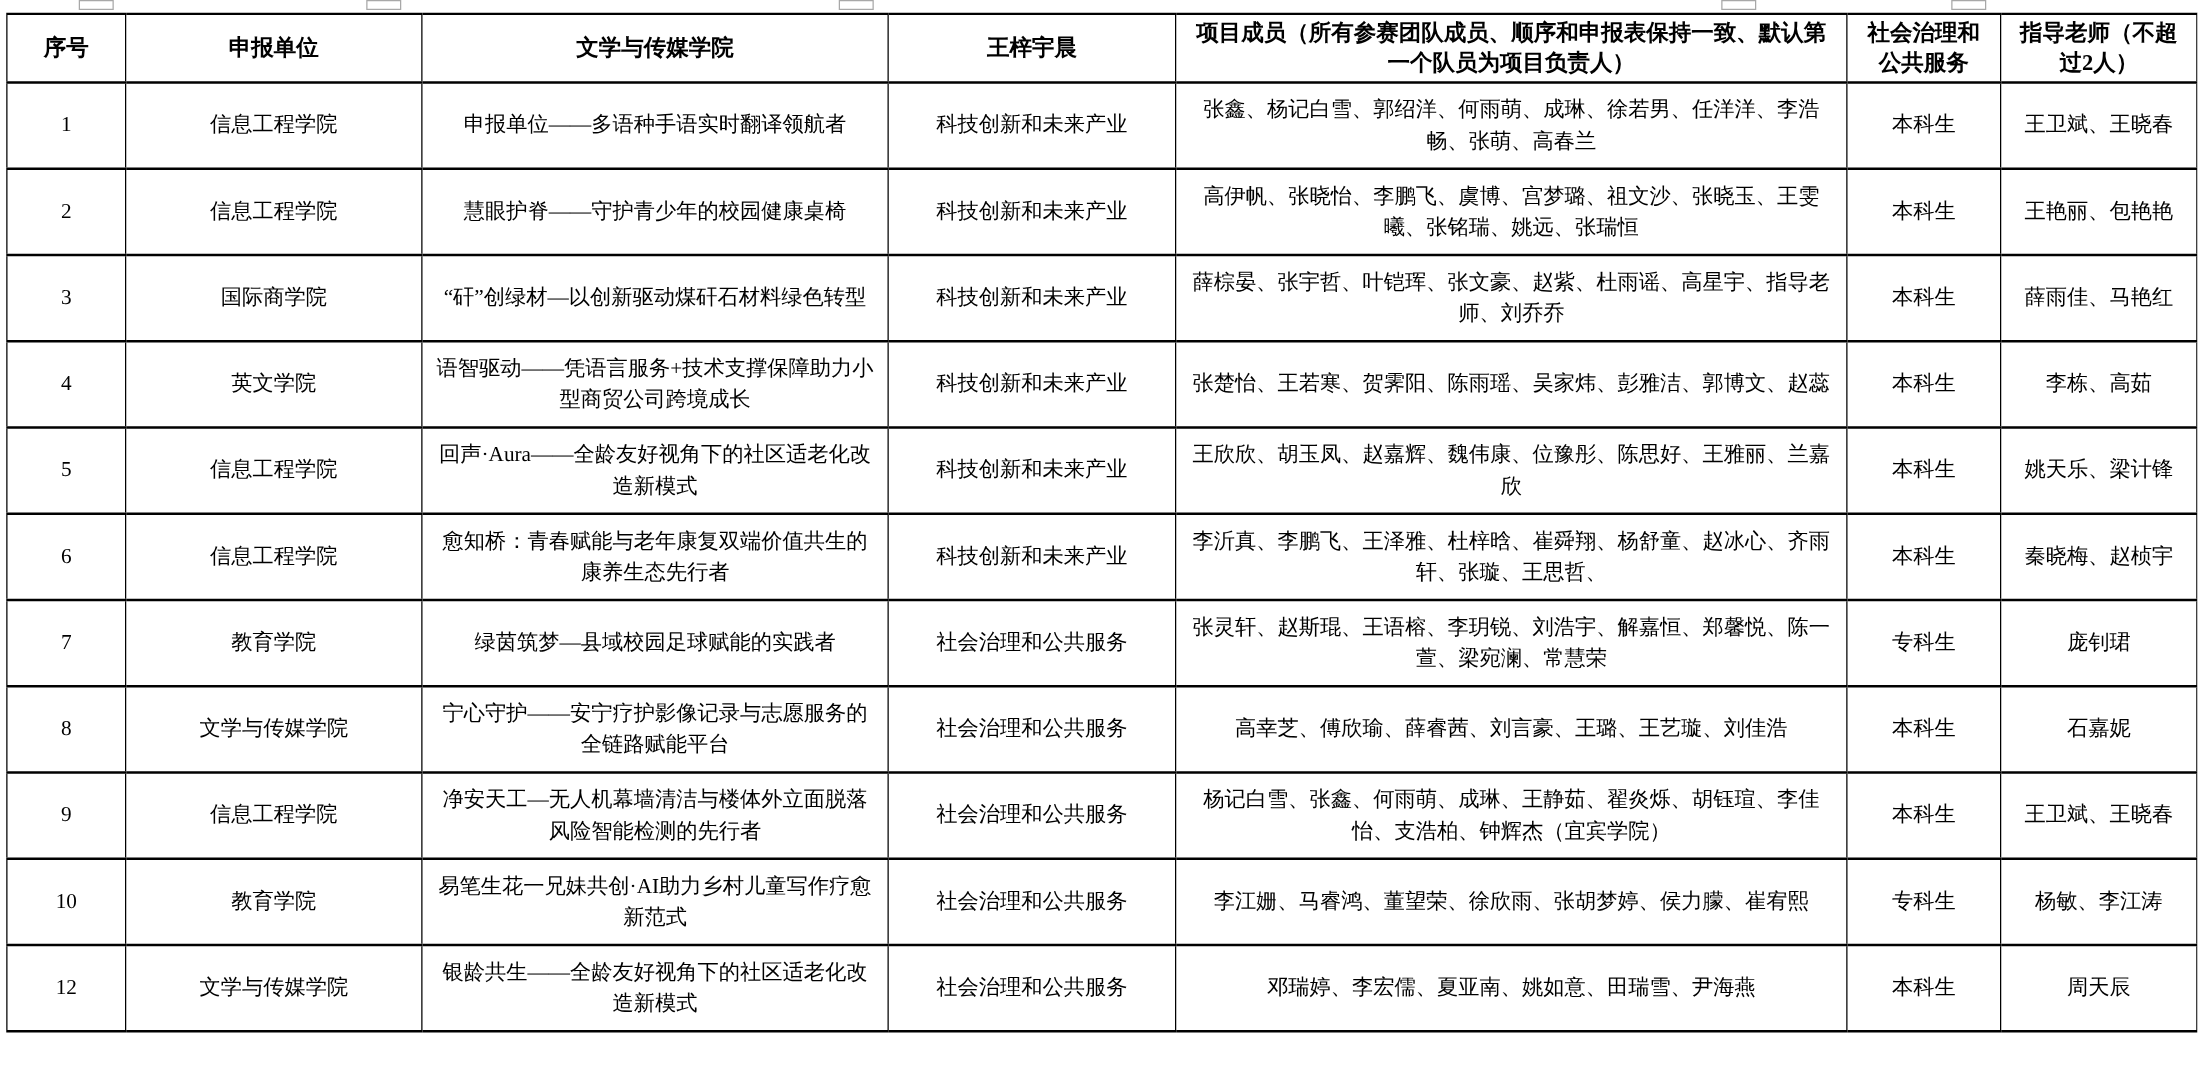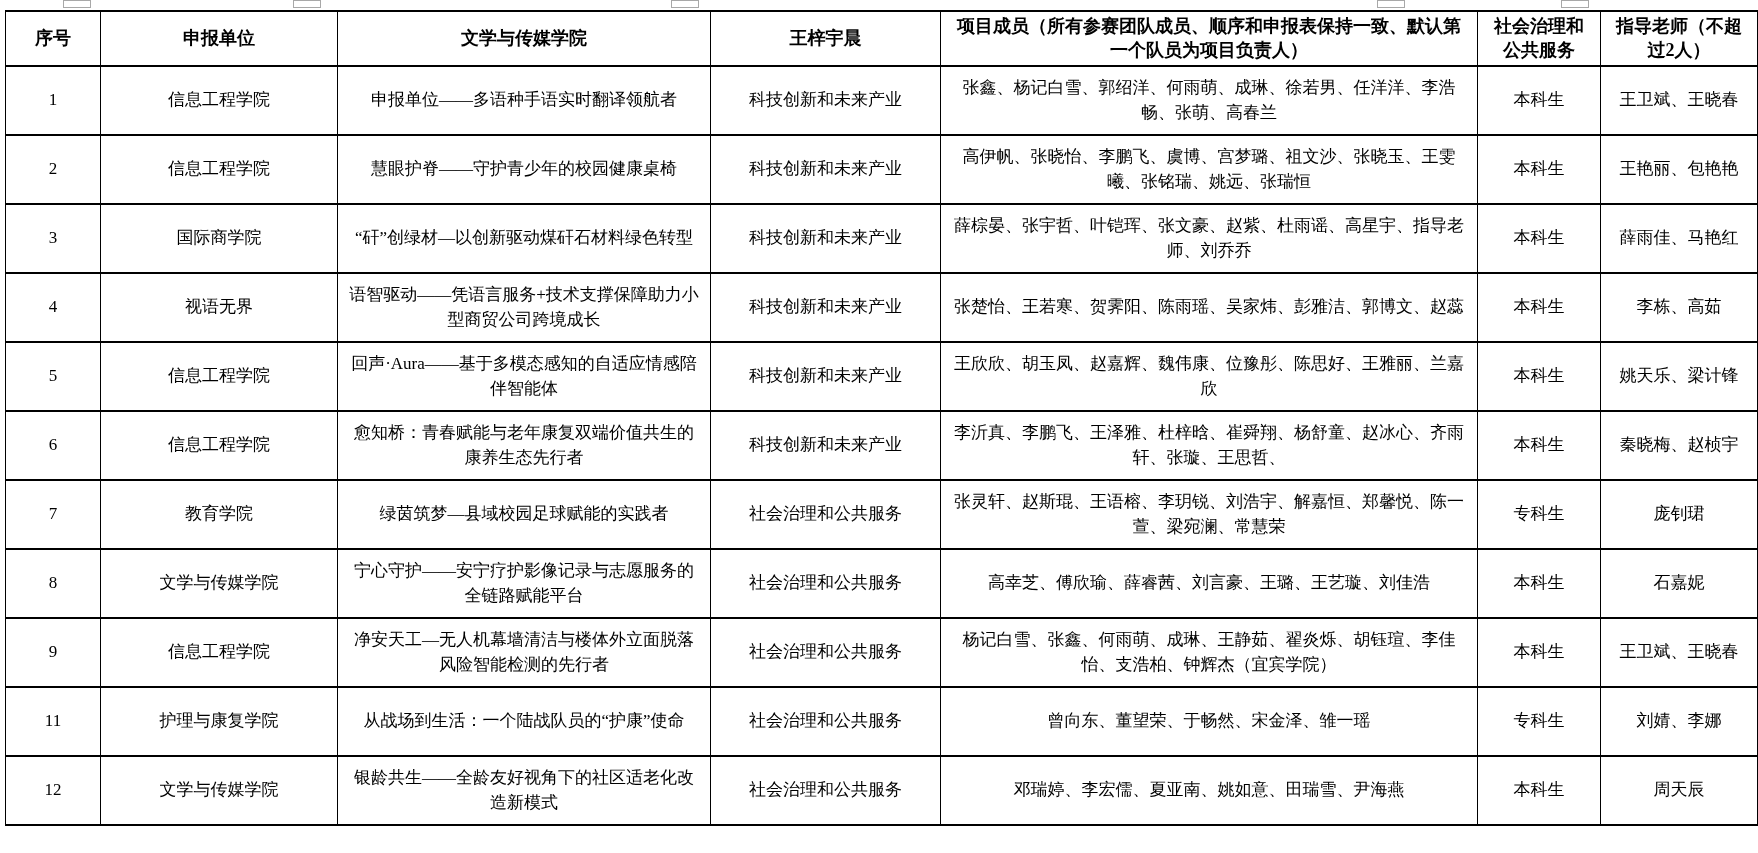--- a/index.html
+++ b/index.html
@@ -113,31 +113,31 @@
         <td>3</td>
         <td>国际商学院</td>
         <td>“矸”创绿材—以创新驱动煤矸石材料绿色转型</td>
         <td>科技创新和未来产业</td>
         <td>薛棕晏、张宇哲、叶铠珲、张文豪、赵紫、杜雨谣、高星宇、指导老师、刘乔乔</td>
         <td>本科生</td>
         <td>薛雨佳、马艳红</td>
       </tr>
       <tr>
         <td>4</td>
-        <td>视语无界</td>
+        <td>英文学院</td>
         <td>语智驱动——凭语言服务+技术支撑保障助力小型商贸公司跨境成长</td>
         <td>科技创新和未来产业</td>
         <td>张楚怡、王若寒、贺霁阳、陈雨瑶、吴家炜、彭雅洁、郭博文、赵蕊</td>
         <td>本科生</td>
         <td>李栋、高茹</td>
       </tr>
       <tr>
         <td>5</td>
         <td>信息工程学院</td>
-        <td>回声·Aura——基于多模态感知的自适应情感陪伴智能体</td>
+        <td>回声·Aura——全龄友好视角下的社区适老化改造新模式</td>
         <td>科技创新和未来产业</td>
         <td>王欣欣、胡玉凤、赵嘉辉、魏伟康、位豫彤、陈思好、王雅丽、兰嘉欣</td>
         <td>本科生</td>
         <td>姚天乐、梁计锋</td>
       </tr>
       <tr>
         <td>6</td>
         <td>信息工程学院</td>
         <td>愈知桥：青春赋能与老年康复双端价值共生的康养生态先行者</td>
         <td>科技创新和未来产业</td>
@@ -166,27 +166,27 @@
       <tr>
         <td>9</td>
         <td>信息工程学院</td>
         <td>净安天工—无人机幕墙清洁与楼体外立面脱落风险智能检测的先行者</td>
         <td>社会治理和公共服务</td>
         <td>杨记白雪、张鑫、何雨萌、成琳、王静茹、翟炎烁、胡钰瑄、李佳怡、支浩柏、钟辉杰（宜宾学院）</td>
         <td>本科生</td>
         <td>王卫斌、王晓春</td>
       </tr>
       <tr>
-        <td>11</td>
-        <td>护理与康复学院</td>
-        <td>从战场到生活：一个陆战队员的“护康”使命</td>
+        <td>10</td>
+        <td>教育学院</td>
+        <td>易笔生花一兄妹共创·AI助力乡村儿童写作疗愈新范式</td>
         <td>社会治理和公共服务</td>
-        <td>曾向东、董望荣、于畅然、宋金泽、雏一瑶</td>
+        <td>李江姗、马睿鸿、董望荣、徐欣雨、张胡梦婷、侯力朦、崔宥熙</td>
         <td>专科生</td>
-        <td>刘婧、李娜</td>
+        <td>杨敏、李江涛</td>
       </tr>
       <tr>
         <td>12</td>
         <td>文学与传媒学院</td>
         <td>银龄共生——全龄友好视角下的社区适老化改造新模式</td>
         <td>社会治理和公共服务</td>
         <td>邓瑞婷、李宏儒、夏亚南、姚如意、田瑞雪、尹海燕</td>
         <td>本科生</td>
         <td>周天辰</td>
       </tr>

